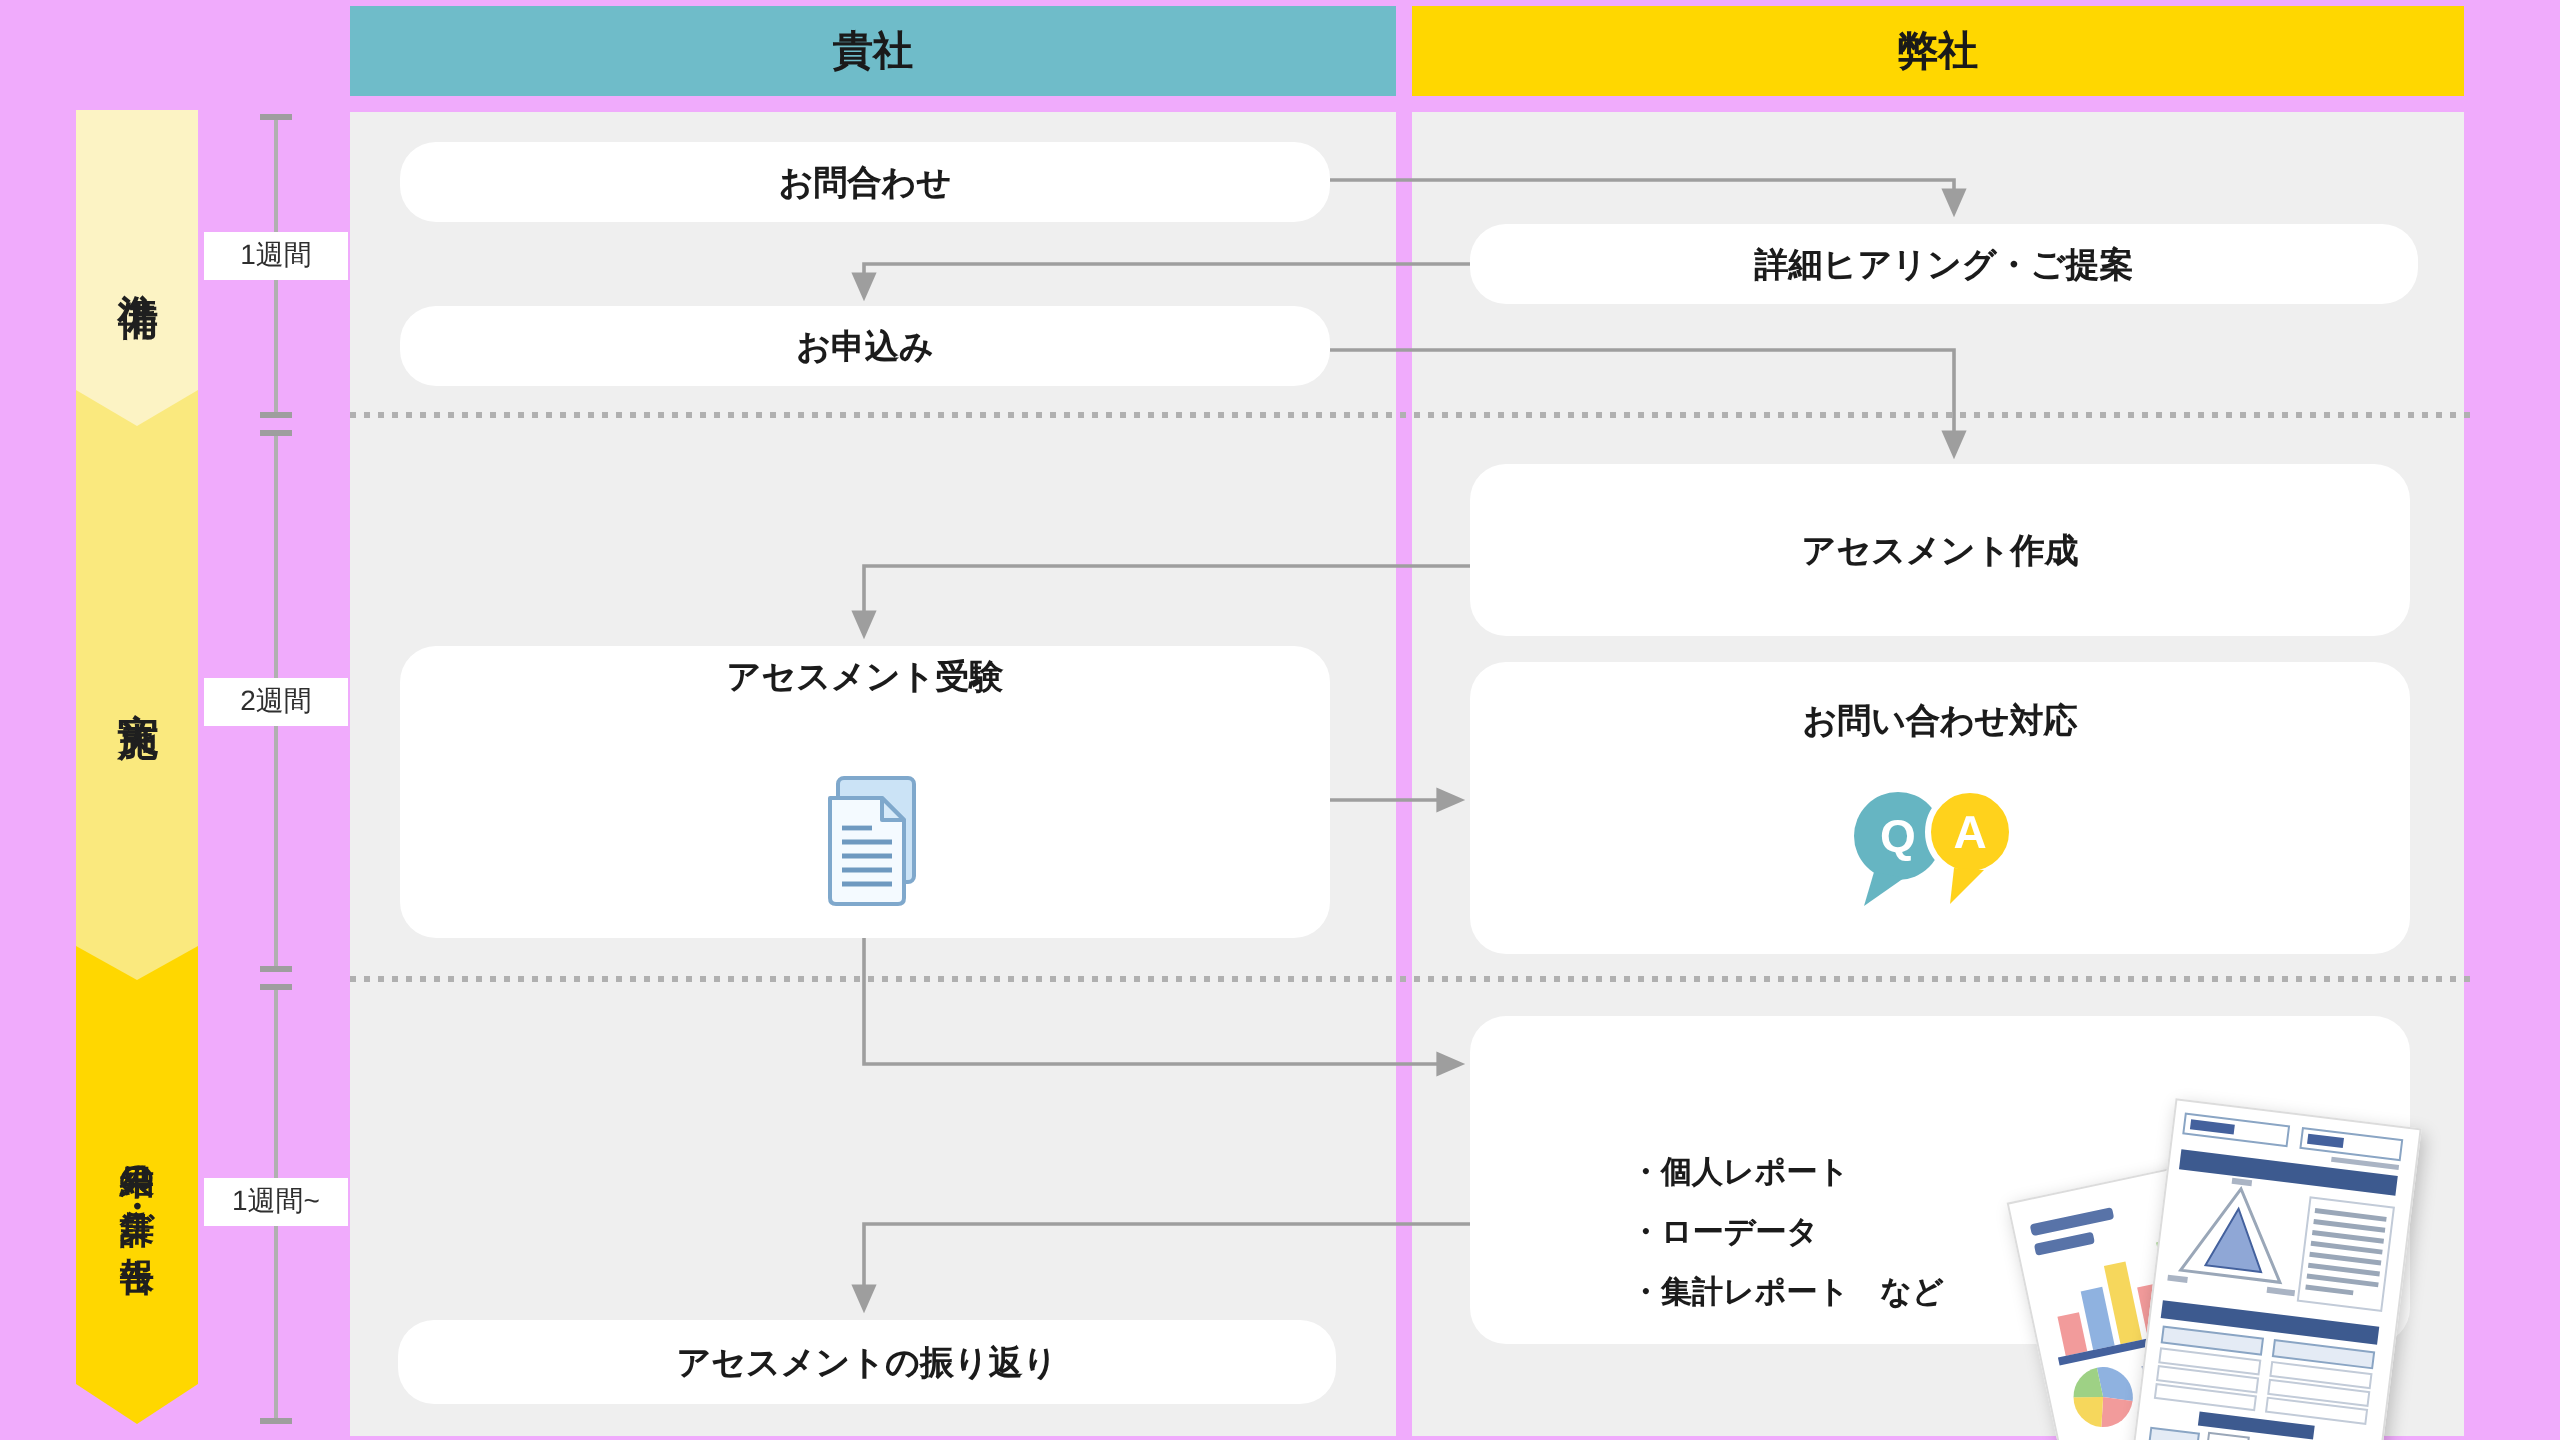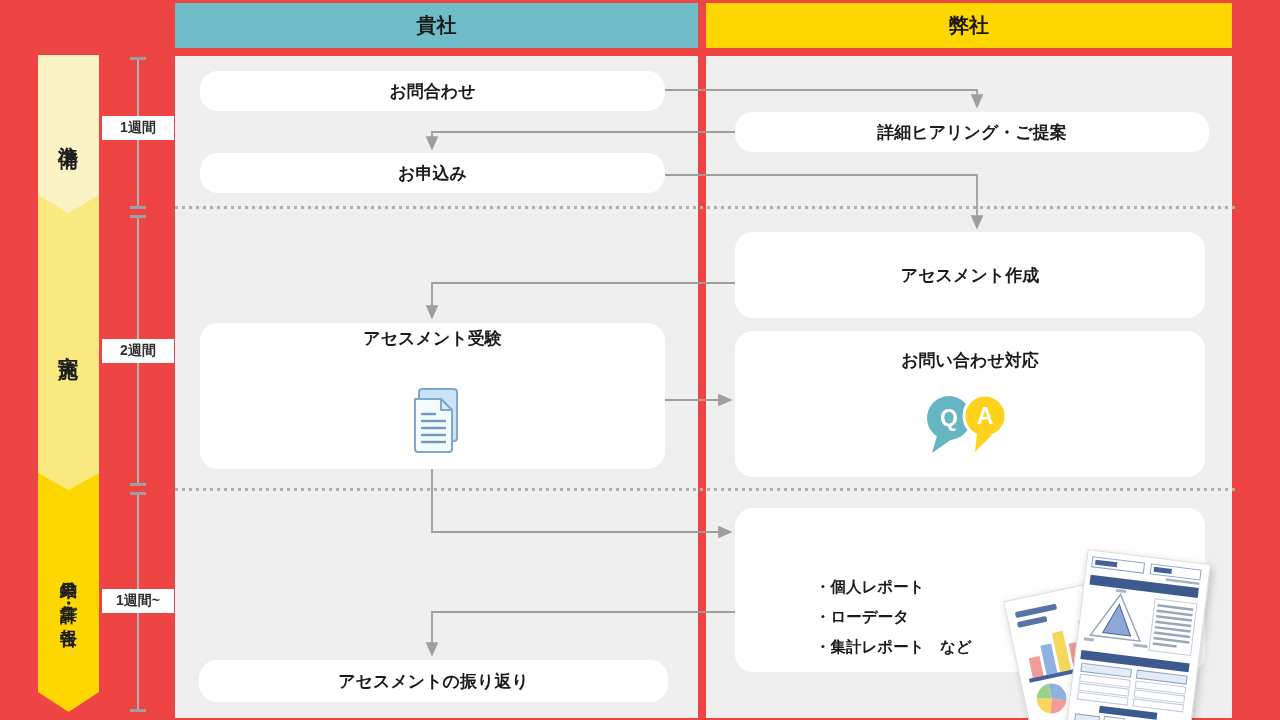--- a/index.html
+++ b/index.html
@@ -1,17 +1,17 @@
 <!DOCTYPE html>
 <html><head>
 <meta charset="utf-8">
 <style>
   html,body{margin:0;padding:0;background:#fff;}
   .canvas{
-    position:relative;width:1280px;height:720px;overflow:hidden;background:#ef4444;
+    position:relative;width:1280px;height:720px;overflow:hidden;background:#f0abfc;
     font-family:"Liberation Sans","DejaVu Sans",sans-serif;color:#1c1c1c;
   }
   
   .col-header{position:absolute;top:3px;height:45px;display:flex;align-items:center;justify-content:center;
     font-size:20px;font-weight:700;color:#1a1a1a;z-index:2;}
   .col-header.client{left:175px;width:523px;background:#6FBCC9;}
   .col-header.vendor{left:706px;width:526px;background:#FFD700;}
   
   .col-bg{position:absolute;top:56px;height:662px;background:#EFEFEF;z-index:0;}
   .col-bg.left{left:175px;width:523px;}
@@ -30,21 +30,21 @@
   .phase.p2{top:195px;height:295px;background:#FAE97E;z-index:3;
     clip-path:polygon(0 0,100% 0,100% calc(100% - 17px),50% 100%,0 calc(100% - 17px));}
   .phase.p3{top:473px;height:239px;background:#FFD700;z-index:2;
     clip-path:polygon(0 0,100% 0,100% calc(100% - 20px),50% 100%,0 calc(100% - 20px));}
   .phase.p1 .v-label,.phase.p2 .v-label{font-size:20px;}
   .phase.p3 .v-label{font-size:17px;letter-spacing:1px;}
   
   .t-line{position:absolute;left:137px;width:2px;background:#B0B0B0;z-index:1;}
   .t-tick{position:absolute;left:130px;width:16px;height:3px;background:#9E9E9E;z-index:1;}
   .t-label{position:absolute;left:102px;width:72px;text-align:center;background:#fff;
-    font-size:14px;font-weight:700;color:#2e2e2e;padding:3px 0;z-index:2;}
+    font-size:14px;font-weight:400;color:#2e2e2e;padding:3px 0;z-index:2;}
   
   .box{position:absolute;background:#fff;border-radius:18px;z-index:2;
     display:flex;align-items:center;justify-content:center;}
   .box .lbl{font-size:17px;font-weight:700;color:#1b1b1b;}
   .box.inquiry{left:200px;top:71px;width:465px;height:40px;}
   .box.hearing{left:735px;top:112px;width:474px;height:40px;}
   .box.application{left:200px;top:153px;width:465px;height:40px;}
   .box.creation{left:735px;top:232px;width:470px;height:86px;}
   .box.taking{left:200px;top:323px;width:465px;height:146px;flex-direction:column;justify-content:flex-start;}
   .box.taking .lbl{margin-top:4px;}

